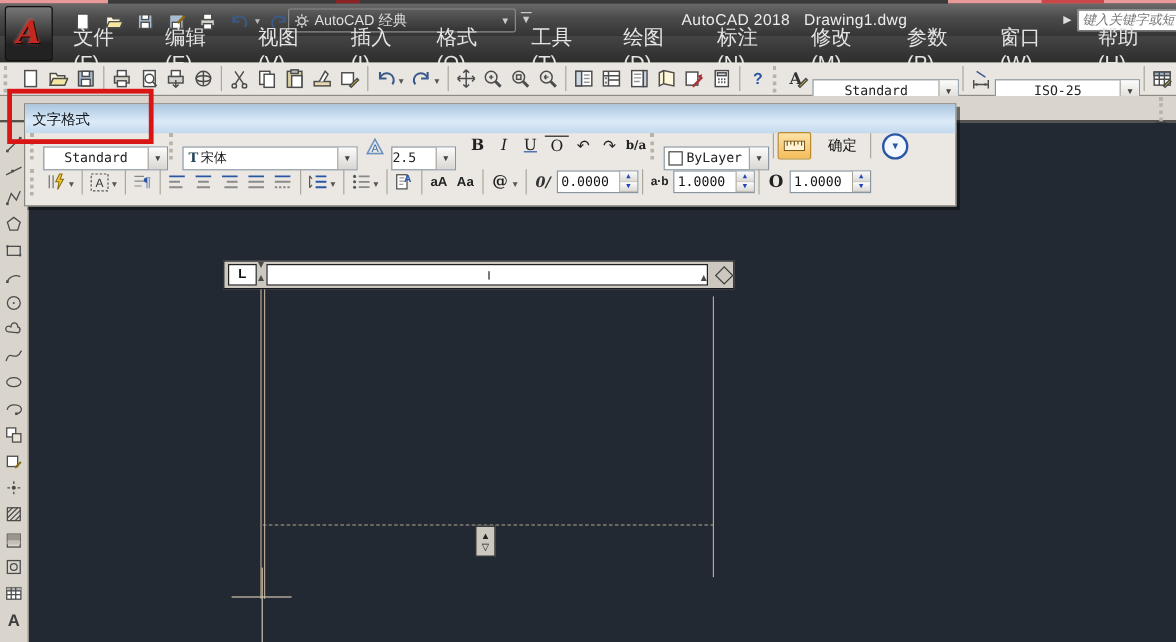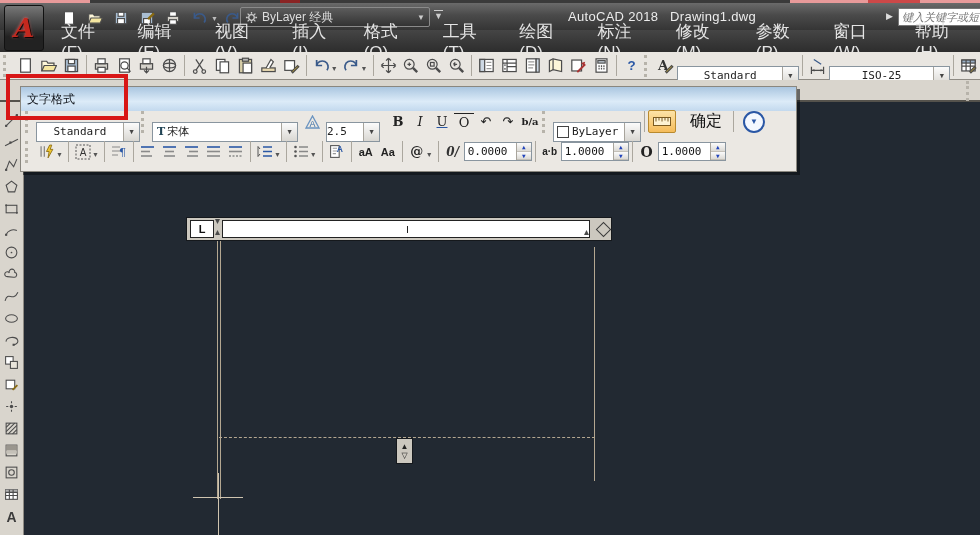--- a/index.html
+++ b/index.html
@@ -88,21 +88,21 @@
   .dbtn{min-width:20px;height:20px;display:flex;align-items:center;justify-content:center;
     color:#222;margin:0 1px;}
   .fmt{font:bold 13px "DejaVu Serif",serif;}
   .spin{display:flex;align-items:center;height:19px;background:#fff;border:1px solid #89959f;
     box-sizing:border-box;font:11px "DejaVu Sans Mono",monospace;color:#111;justify-content:space-between;}
   .spin .val{width:48px;padding-left:3px;}
   .spin .btns{width:14px;align-self:stretch;border-left:1px solid #a8a49c;display:flex;
     flex-direction:column;}
   .spin .btns div{flex:1;background:linear-gradient(#fbfbfb,#dcdad5);display:flex;align-items:center;
     justify-content:center;font-size:6px;color:#2244bb;border-bottom:1px solid #c4c0b8;}
-  .okbtn{height:21px;padding:0 7px;display:flex;align-items:center;font-size:16px;color:#111;
+  .okbtn{height:21px;padding:0 7px;display:flex;align-items:center;font-size:12px;color:#111;
     background:transparent;border:1px solid transparent;}
   .rulerbtn{width:26px;height:21px;border:1px solid #b98a2e;border-radius:2px;
     background:linear-gradient(#fde3a7,#f5bc5a);display:flex;align-items:center;justify-content:center;}
   .optbtn{width:18px;height:18px;border-radius:50%;border:2px solid #2a57a5;display:flex;
     align-items:center;justify-content:center;color:#2a57a5;font-size:9px;background:#f4f8ff;}
   .redbox{left:6px;top:74px;width:114px;height:38px;border:4px solid #d81616;z-index:20;}
   svg{display:block;}
 </style>
 </head>
 <body>
@@ -169,21 +169,21 @@
       </span>
       <span class="qdrop">▼</span>
     </div>
   <div class="abs workspace">
     <span>
         <svg width="13" height="13" viewBox="0 0 14 14">
           <circle cx="7" cy="7" r="3" fill="none" stroke="#ccc" stroke-width="1.4"></circle>
           <path d="M7 1v2M7 11v2M1 7h2M11 7h2M2.8 2.8l1.4 1.4M9.8 9.8l1.4 1.4M11.2 2.8L9.8 4.2M4.2 9.8l-1.4 1.4" stroke="#ccc" stroke-width="1.4"></path>
         </svg>
       </span>
-    <span class="lbl">ByLayer 经典</span>
+    <span class="lbl">AutoCAD 经典</span>
     <span style="font-size:8px;color:#ccc">▼</span>
   </div>
   <div class="abs ws-overflow">▼</div>
   <div class="abs wtitle">
     <span>AutoCAD 2018</span>&nbsp;&nbsp;&nbsp;<span>Drawing1.dwg</span>
   </div>
   <div class="abs srch-arrow">▶</div>
   <input class="abs search" placeholder="键入关键字或短语" style="">
 
   <div class="abs menubar" id="menubar">

